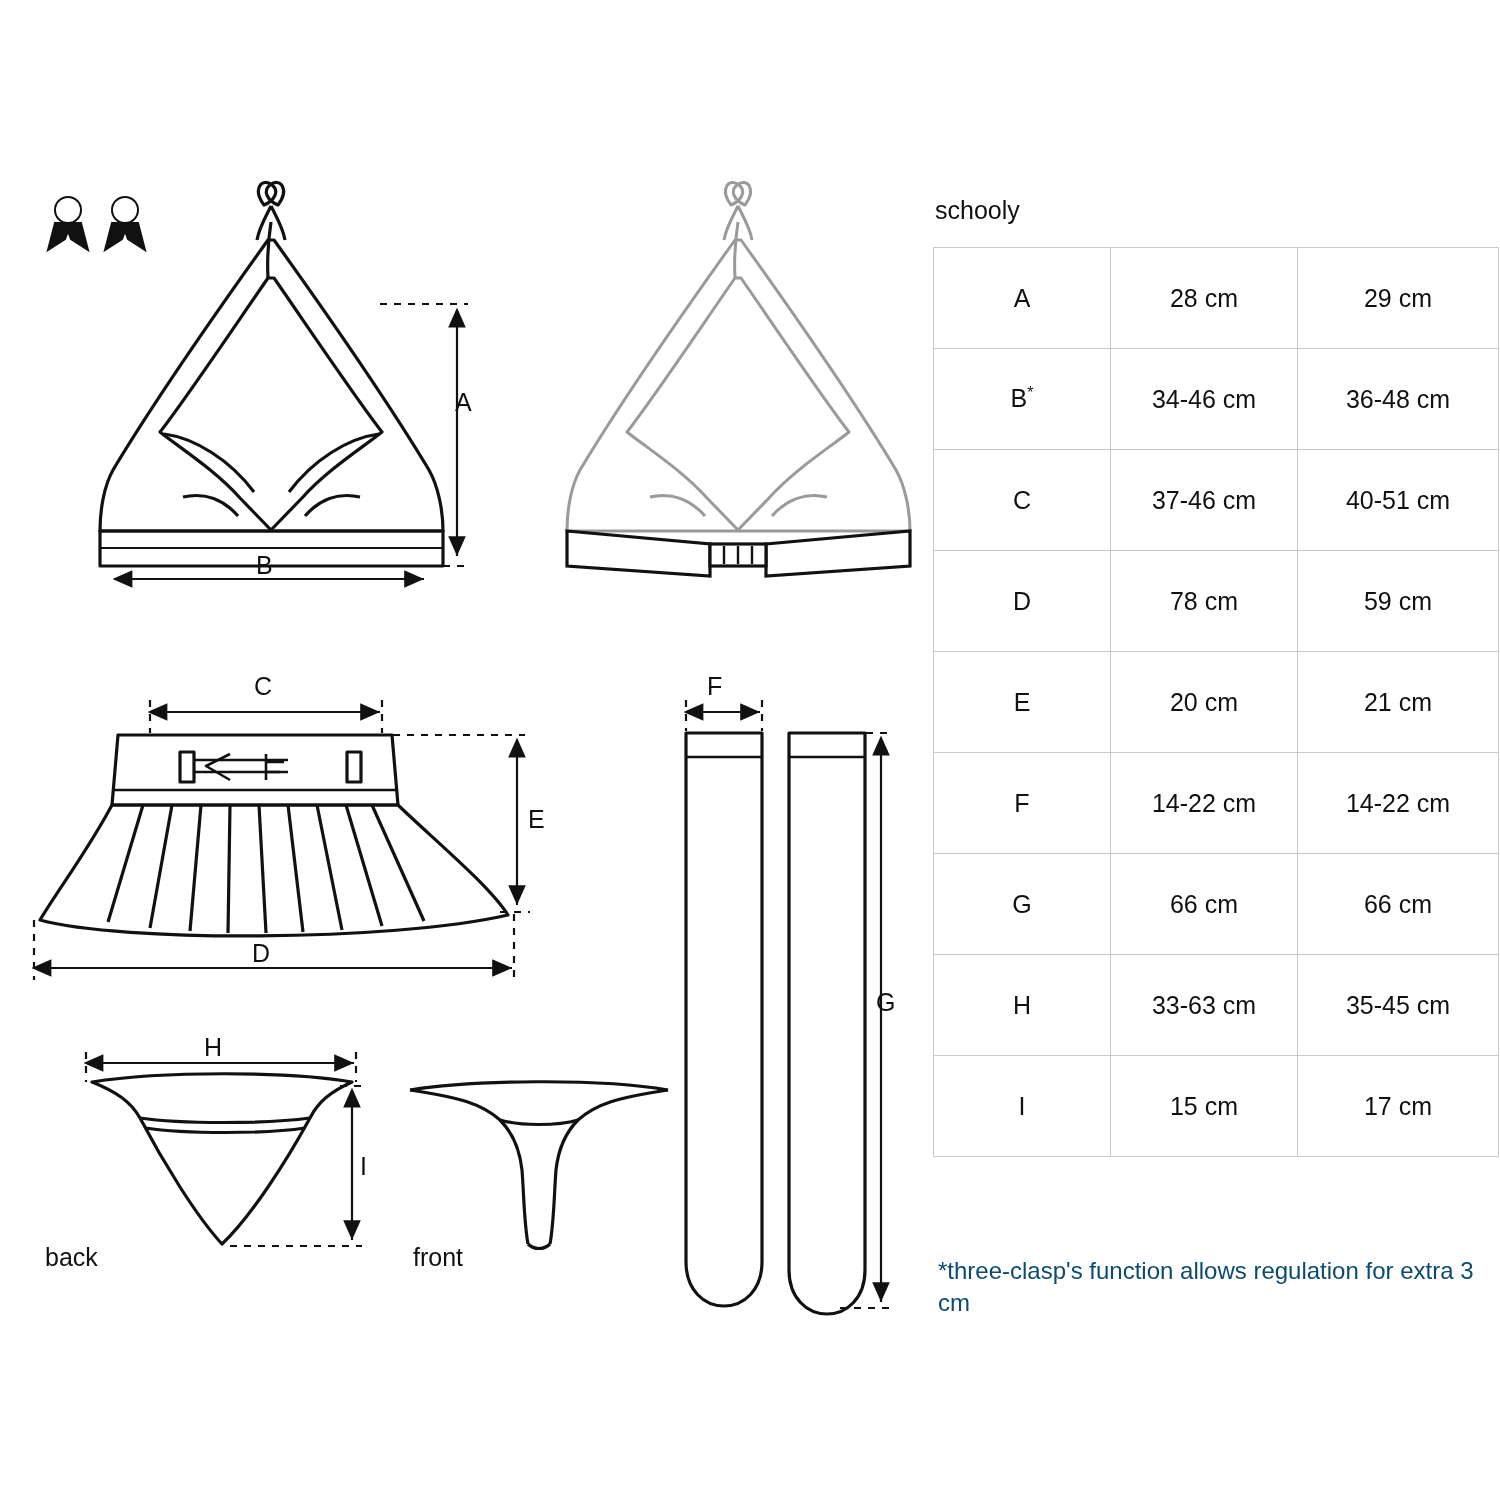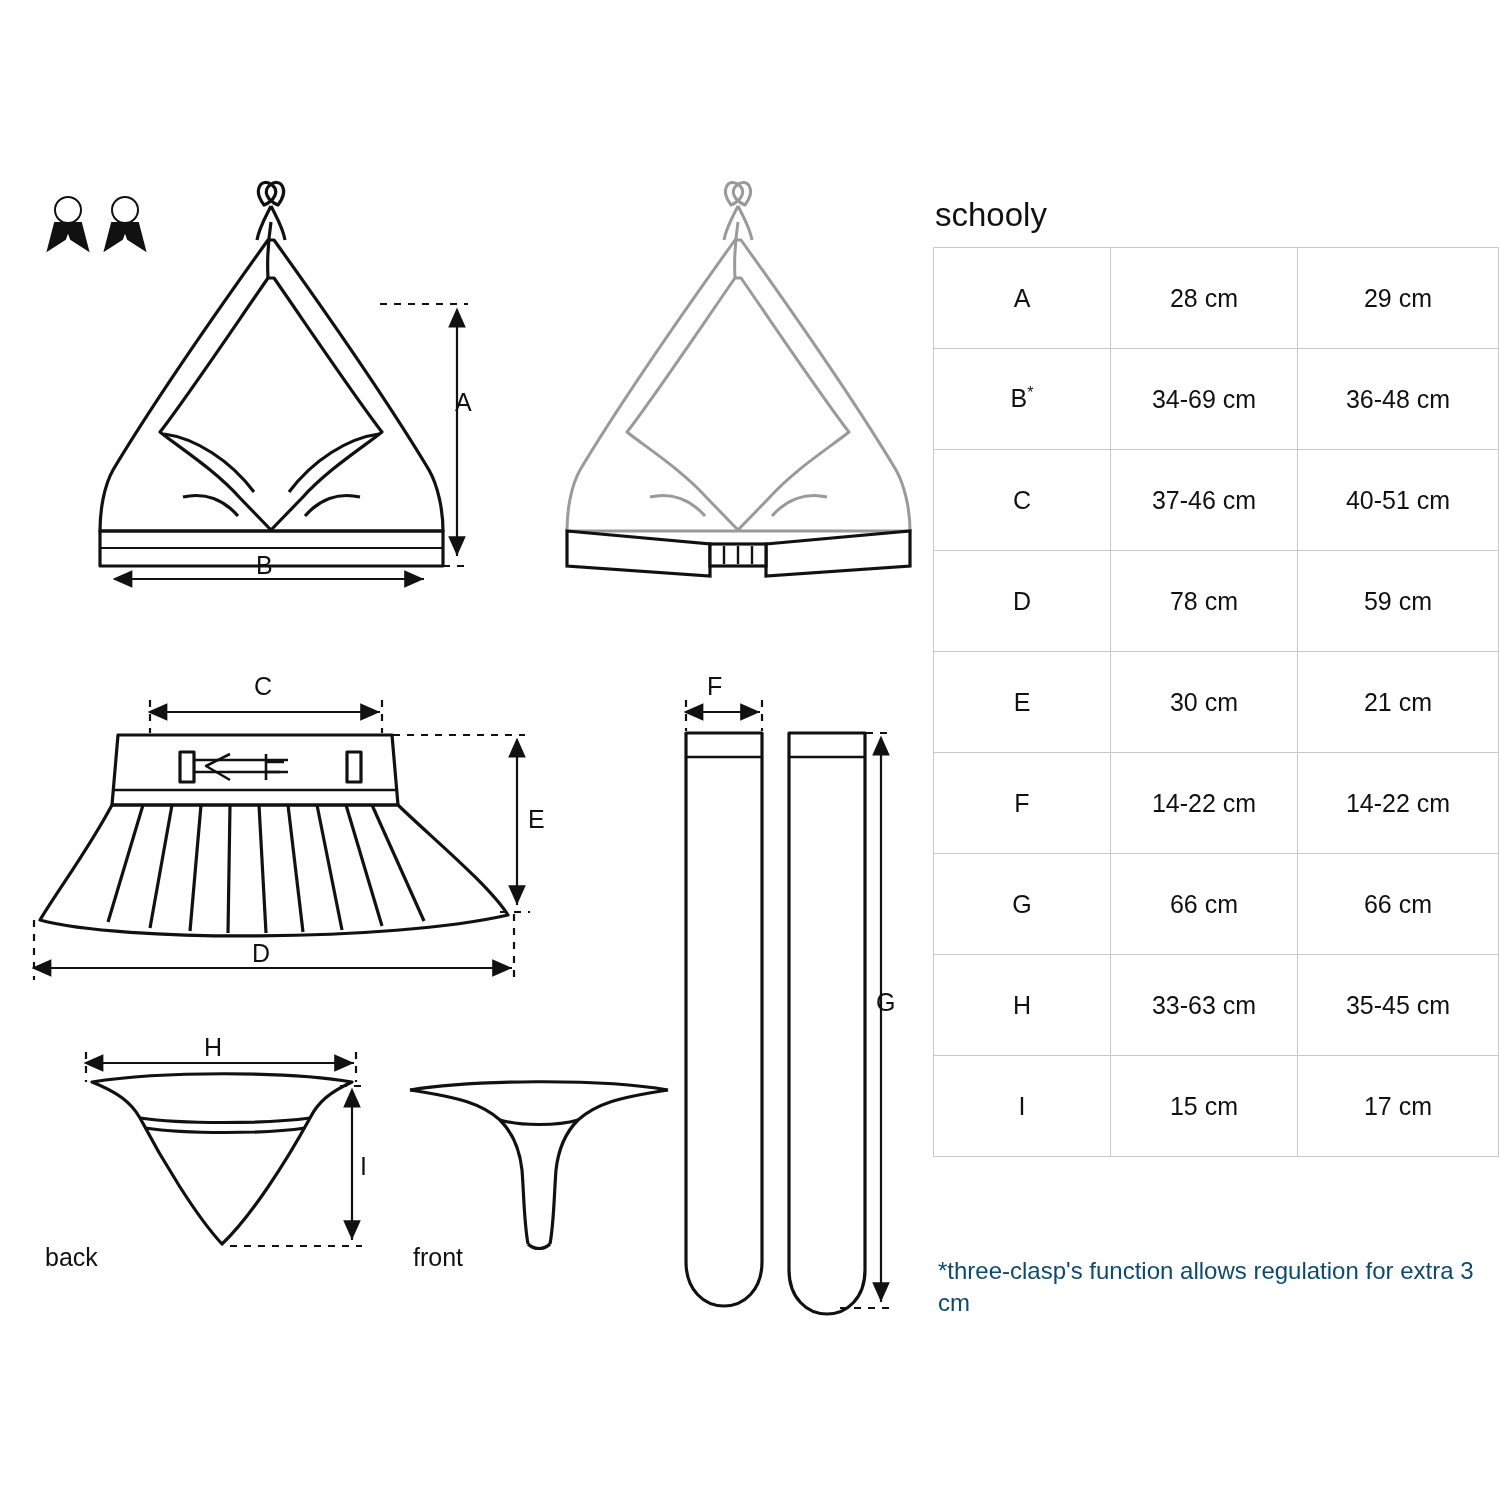--- a/index.html
+++ b/index.html
@@ -23,21 +23,21 @@
     color:#111;
     white-space:nowrap;
   }
 
   
   .tablepanel{
     position:absolute;left:930px;top:0;width:570px;height:1500px;
   }
   .brand{
     position:absolute;left:5px;top:196px;
-    font-size:33px;color:#111;
+    font-size:25px;color:#111;
   }
   table.size{
     position:absolute;left:3px;top:247px;
     width:562px;
     border-collapse:collapse;
     table-layout:fixed;
   }
   table.size td{
     border:1px solid #c9c9c9;
     height:100px;
@@ -257,36 +257,36 @@
 
     <table class="size">
       <tbody>
         <tr>
           <td>A</td>
           <td>28 cm</td>
           <td>29 cm</td>
         </tr>
         <tr>
           <td><span>B</span><sup>*</sup></td>
-          <td>34-69 cm</td>
+          <td>34-46 cm</td>
           <td>36-48 cm</td>
         </tr>
         <tr>
           <td>C</td>
           <td>37-46 cm</td>
           <td>40-51 cm</td>
         </tr>
         <tr>
           <td>D</td>
           <td>78 cm</td>
           <td>59 cm</td>
         </tr>
         <tr>
           <td>E</td>
-          <td>30 cm</td>
+          <td>20 cm</td>
           <td>21 cm</td>
         </tr>
         <tr>
           <td>F</td>
           <td>14-22 cm</td>
           <td>14-22 cm</td>
         </tr>
         <tr>
           <td>G</td>
           <td>66 cm</td>

